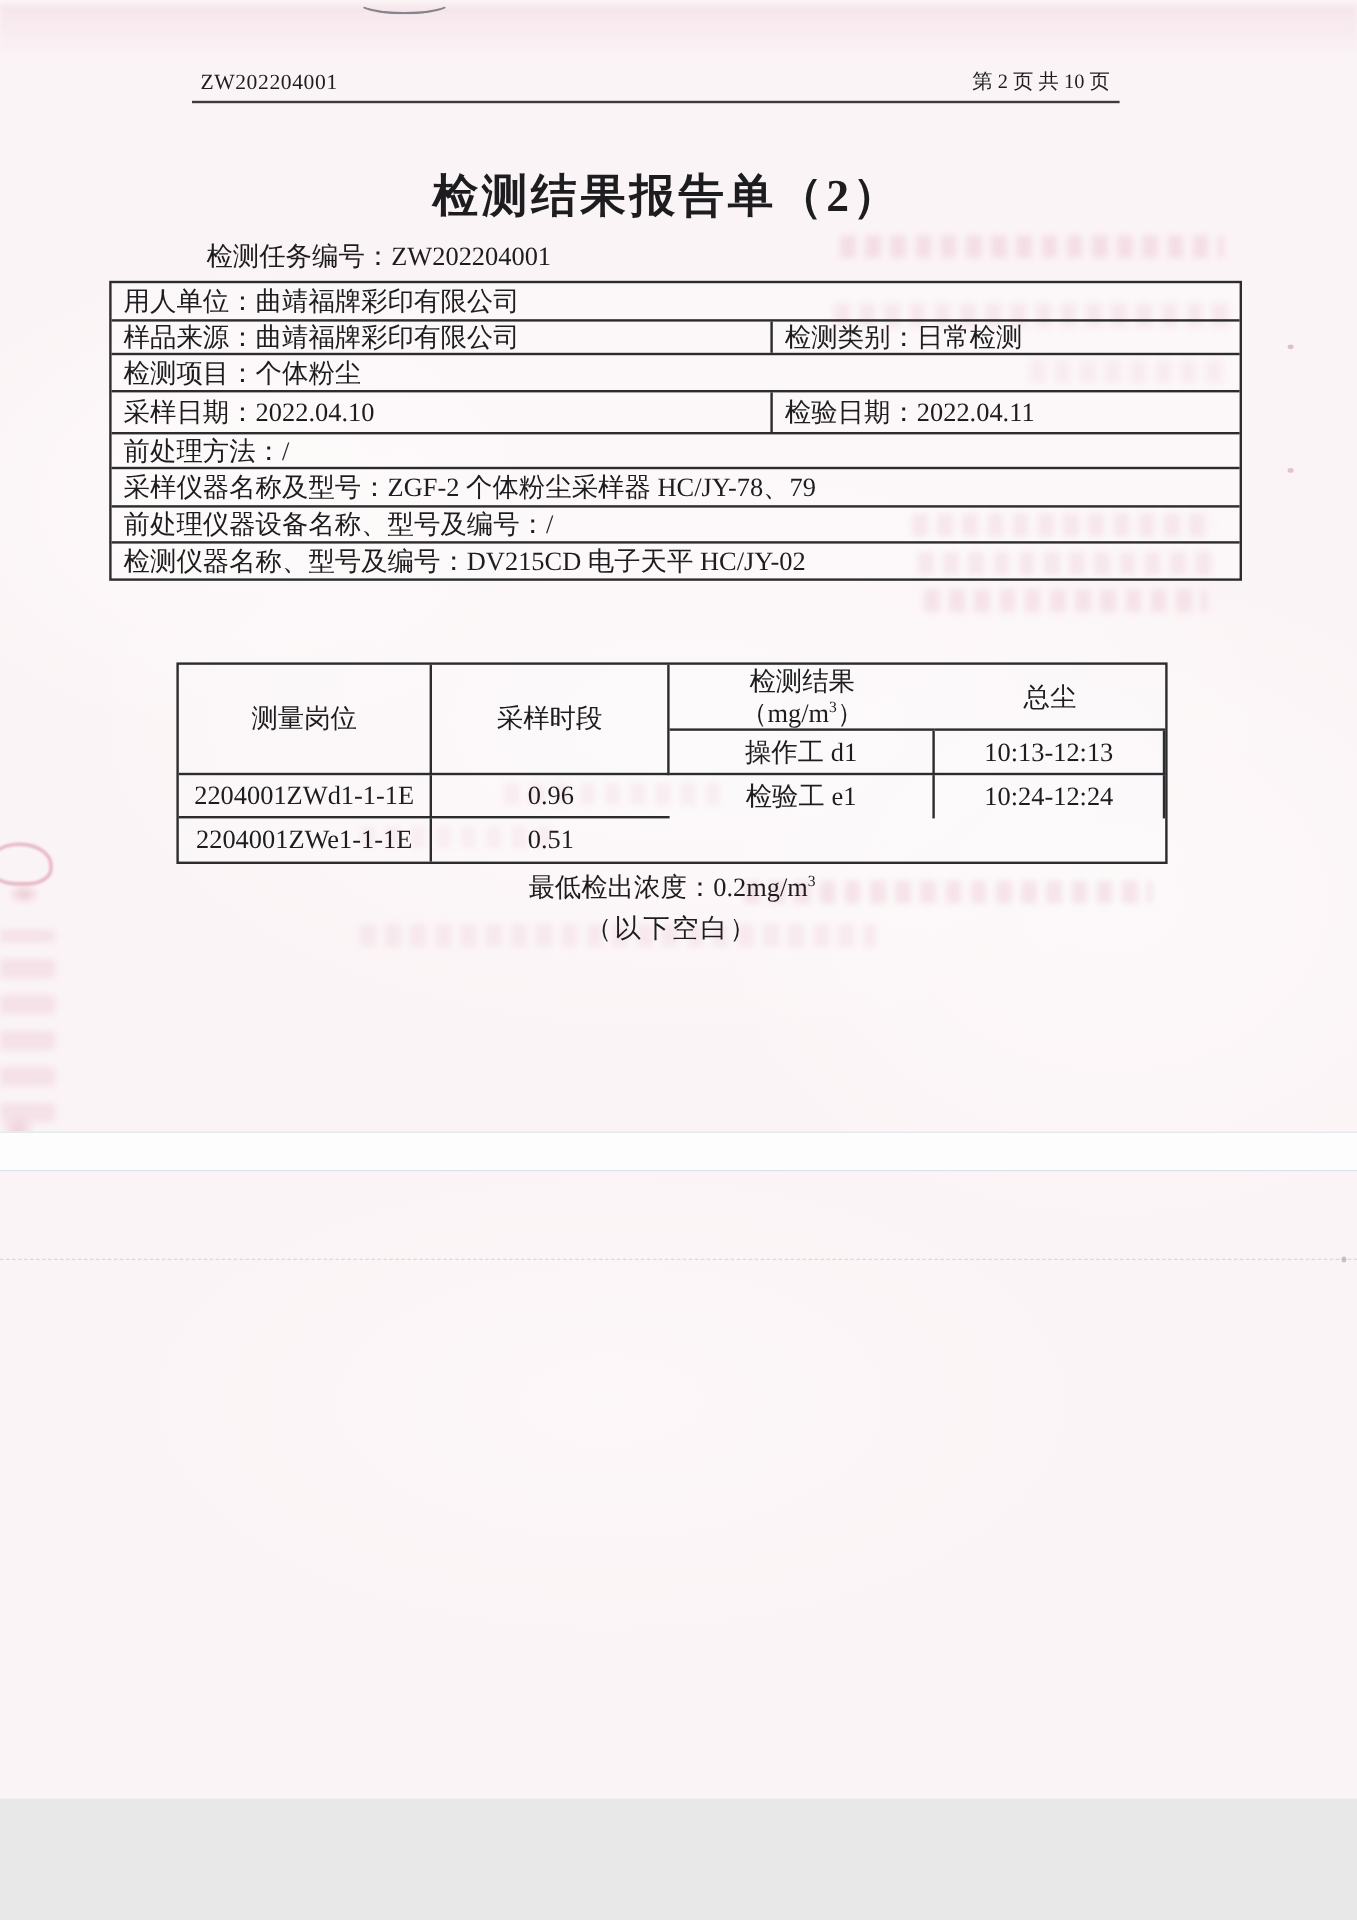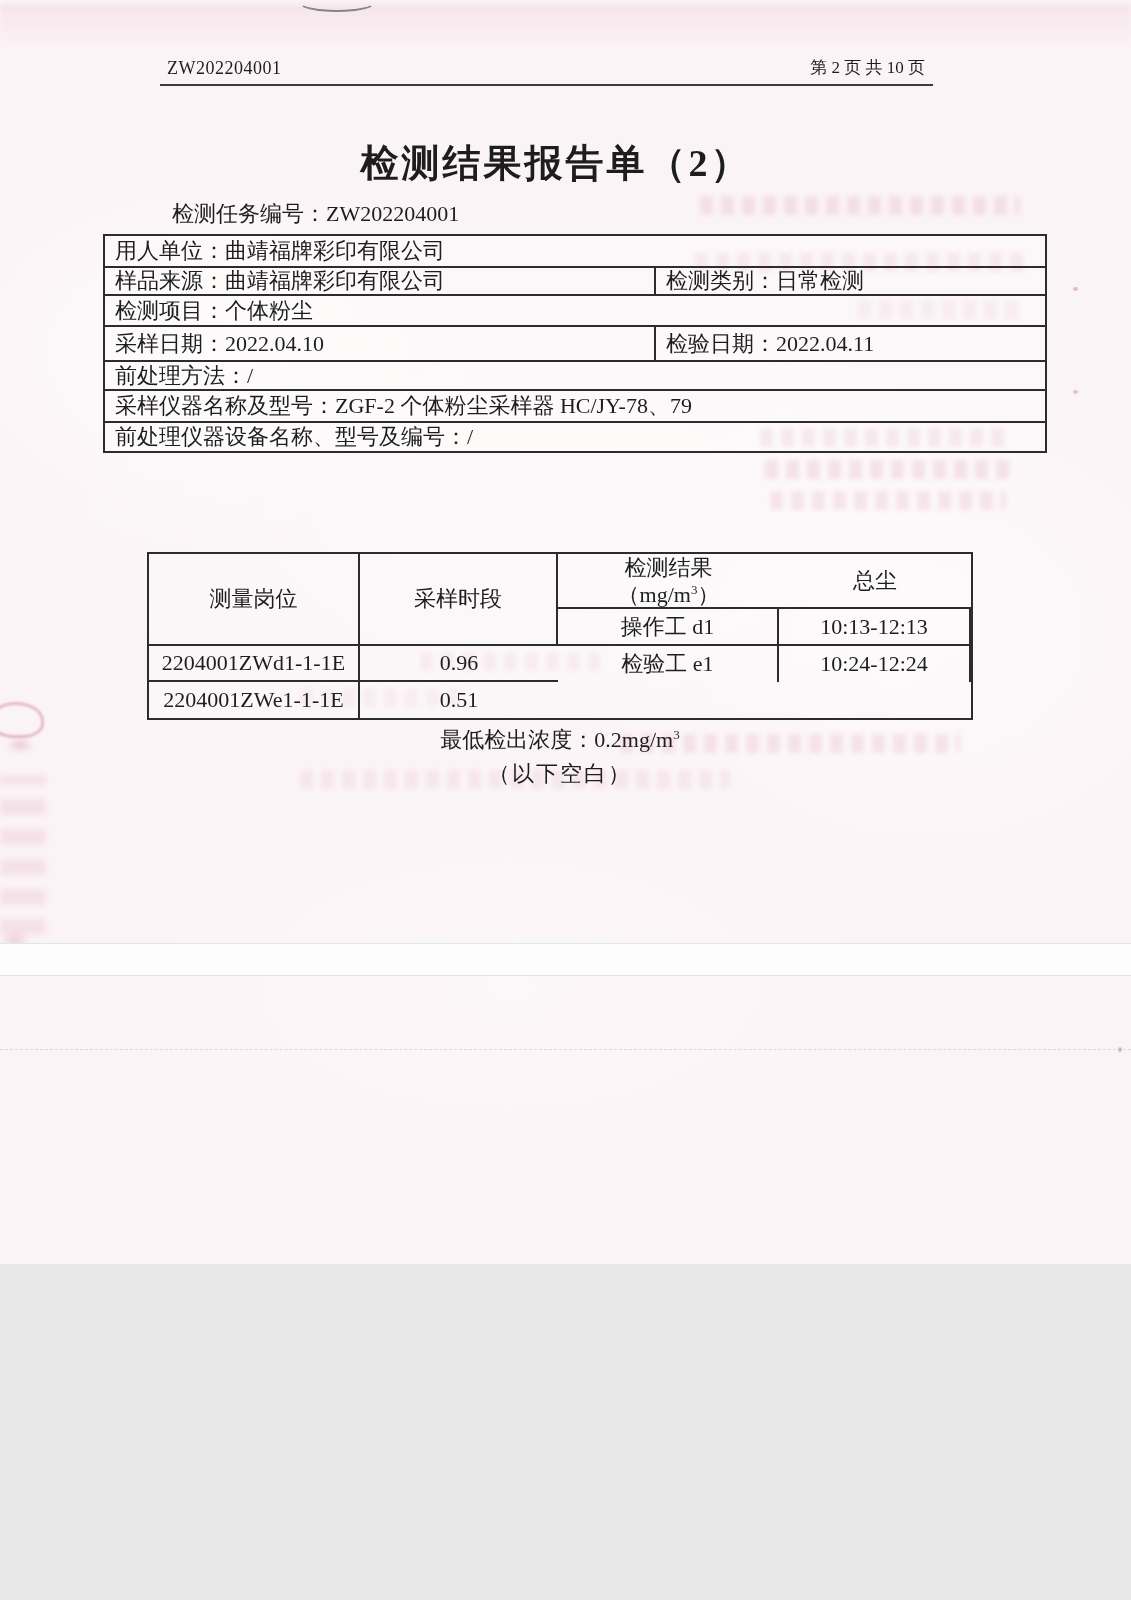--- a/index.html
+++ b/index.html
@@ -1,18 +1,18 @@
 <!DOCTYPE html>
 <html><head>
 <meta charset="utf-8">
 <style>
   html,body{margin:0;padding:0;background:#e8e8e8;}
   .page{
     position:relative;
-    width:1131px;height:1264px;
+    width:1131px;height:1499px;
     margin:0 auto;
     background-color:#fbf4f6;
     background-image:
       radial-gradient(ellipse 420px 300px at 18% 28%, rgba(255,255,255,.55), rgba(255,255,255,0) 70%),
       radial-gradient(ellipse 520px 420px at 82% 50%, rgba(255,255,255,.45), rgba(255,255,255,0) 70%),
       radial-gradient(ellipse 700px 380px at 50% 40%, rgba(255,255,255,.5), rgba(255,255,255,0) 75%),
       radial-gradient(ellipse 600px 300px at 45% 78%, rgba(253,249,250,.6), rgba(253,249,250,0) 75%);
     overflow:hidden;
     font-family:"Liberation Serif","DejaVu Serif",serif;
     color:#1d1d1f;
@@ -24,21 +24,21 @@
   
   .hdr-doc{left:167px;top:58px;font-size:18px;letter-spacing:.5px;}
   .hdr-page{left:700px;top:56px;width:225px;text-align:right;font-size:17px;}
   .hdr-rule{left:160px;top:84px;width:773px;height:0;border-top:2px solid #3b3b3d;}
 
   
   .title{left:0;top:138px;width:1112px;text-align:center;font-size:38px;font-weight:bold;letter-spacing:3px;}
   .taskline{left:172px;top:199px;font-size:22px;}
 
   
-  .info-table{left:91px;top:234px;width:944px;border:2px solid #2c2c2e;box-sizing:border-box;background:rgba(255,255,255,.25);margin-left:12px;}
+  .info-table{left:91px;top:234px;width:944px;border:2px solid #2c2c2e;box-sizing:border-box;background:rgba(255,255,255,.25);}
   .info-row{display:flex;border-bottom:2px solid #2c2c2e;box-sizing:content-box;}
   .info-row:last-child{border-bottom:none;}
   .info-row:nth-child(1){height:30px;}
   .info-row:nth-child(2){height:26px;}
   .info-row:nth-child(3){height:29px;}
   .info-row:nth-child(4){height:33px;}
   .info-row:nth-child(5){height:27px;}
   .info-row:nth-child(6){height:30px;}
   .info-row:nth-child(7){height:28px;}
   .info-row:nth-child(8){height:29px;}
@@ -149,20 +149,23 @@
     </div>
     <div class="info-row">
       <div class="info-cell grow">前处理方法：/</div>
     </div>
     <div class="info-row">
       <div class="info-cell grow">采样仪器名称及型号：ZGF-2 个体粉尘采样器 HC/JY-78、79</div>
     </div>
     <div class="info-row">
       <div class="info-cell grow">前处理仪器设备名称、型号及编号：/</div>
     </div>
+    <div class="info-row">
+      <div class="info-cell grow">检测仪器名称、型号及编号：DV215CD 电子天平 HC/JY-02</div>
+    </div>
   </div>
 
   <div class="layer content res-table">
     <div class="res-cell rb bb span2">测量岗位</div>
     <div class="res-cell rb bb span2">采样时段</div>
     <div class="res-cell bb res-head-result">
       <span>检测结果</span>
       <span><span>（mg/m</span><sup>3</sup><span>）</span></span>
     </div>
     <div class="res-cell bb">总尘</div>

